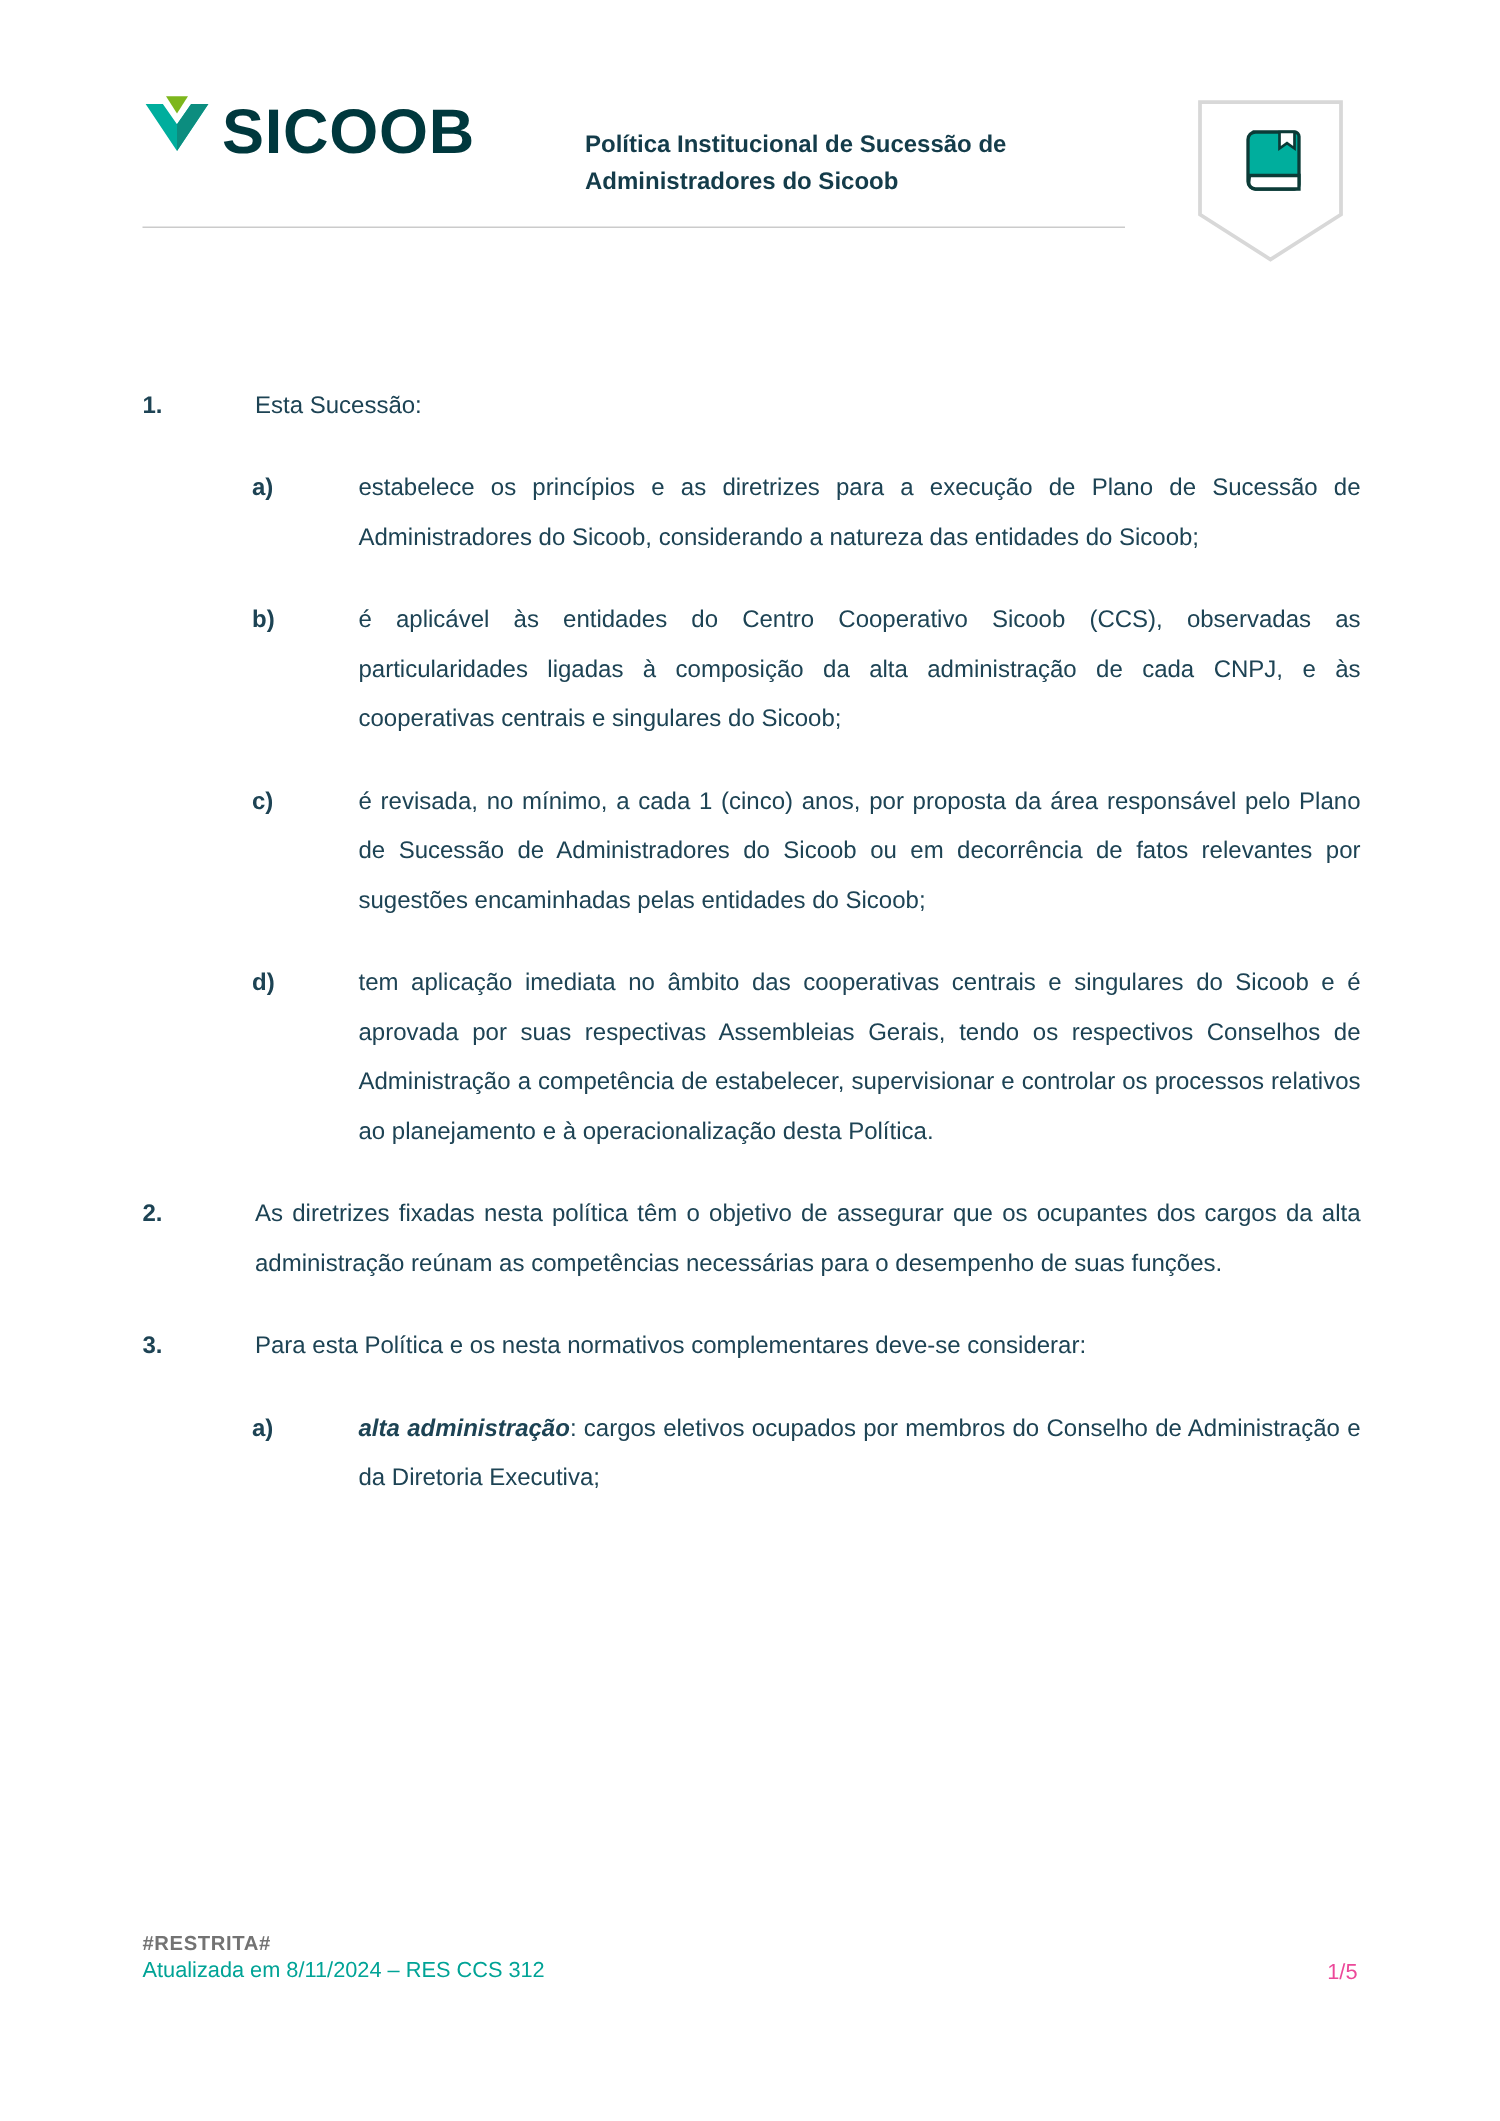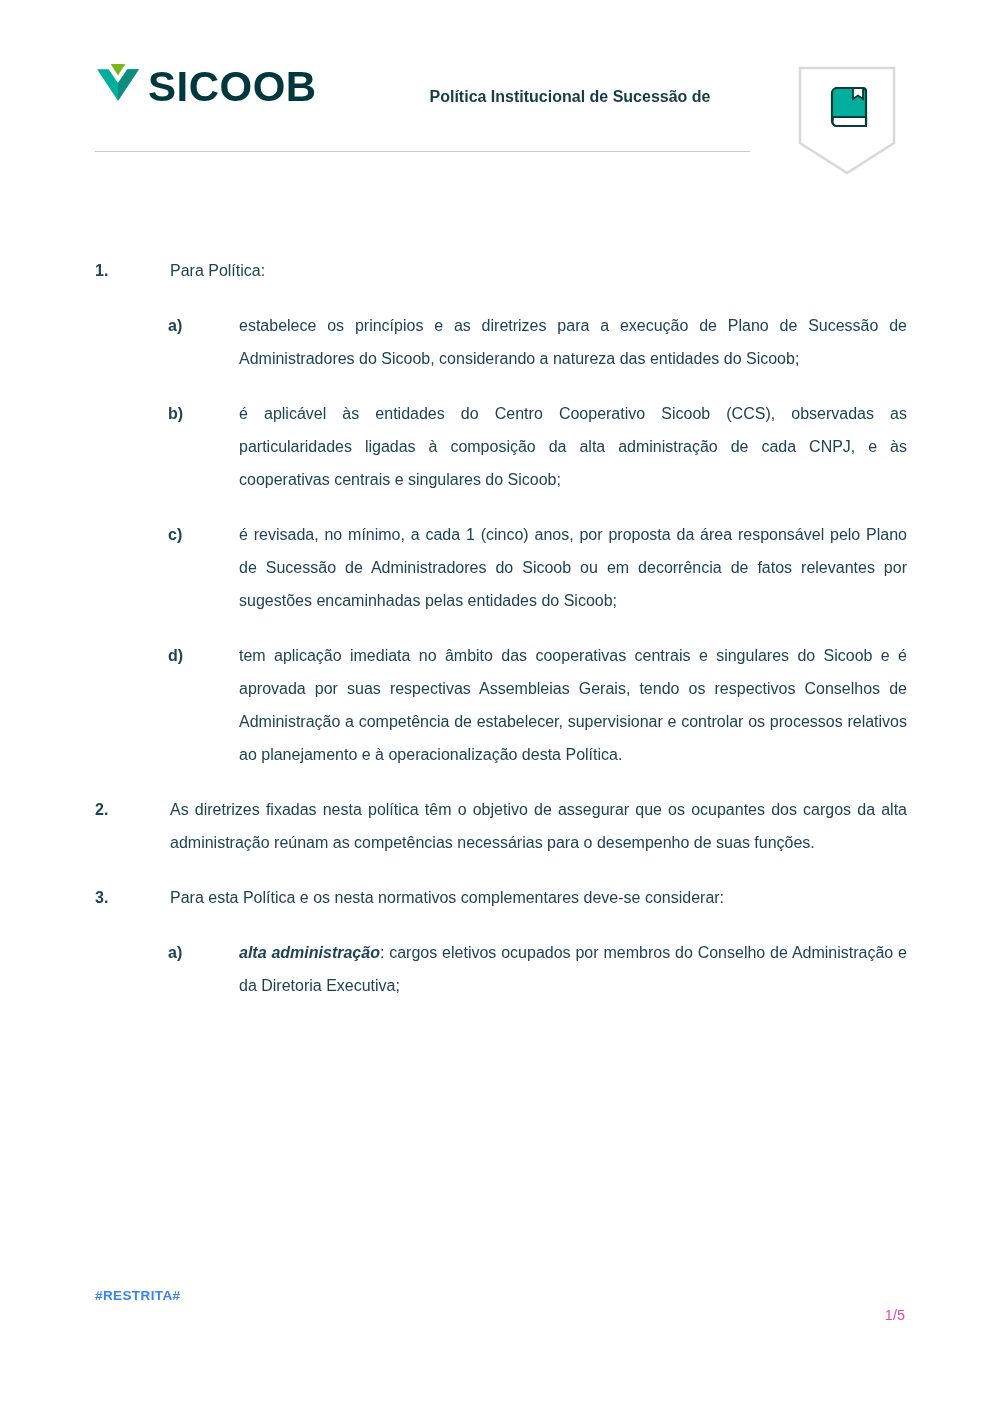--- a/index.html
+++ b/index.html
@@ -29,21 +29,21 @@
     font-weight: bold;
     color: #00383d;
     letter-spacing: 0.5px;
     line-height: 1;
   }
   .doc-title {
     position: absolute;
     top: 84px;
     left: 390px;
     width: 360px;
-    text-align: center;
+    text-align: left;
     font-weight: bold;
     font-size: 16px;
     line-height: 25px;
     color: #143c4a;
   }
   .header-rule {
     position: absolute;
     left: 95px;
     top: 151px;
     width: 655px;
@@ -75,21 +75,21 @@
   .sub .stext em { font-style: italic; font-weight: bold; }
 
   
   footer {
     position: absolute;
     left: 95px;
     right: 95px;
     top: 1288px;
   }
   .restrita {
-    color: #3b82f6;
+    color: #737373;
     font-weight: bold;
     font-size: 13.5px;
     letter-spacing: 0.4px;
   }
   .updated {
     color: #00a396;
     font-size: 14.5px;
     margin-top: 3px;
   }
   .pagenum {
@@ -111,40 +111,41 @@
         <polygon points="2,7 13,7 22,20 31,7 42,7 22,37" fill="#00AE9D"></polygon>
         <polygon points="22,20 31,7 42,7 22,37" fill="#0C8D7F"></polygon>
         <polygon points="15,2 29,2 22,13" fill="#7DB61C"></polygon>
       </svg>
     </span>
     <span class="logo-text">SICOOB</span>
   </div>
 
   <div class="doc-title">
     <div>Política Institucional de Sucessão de</div>
+    <div>Administradores do Sicoob</div>
   </div>
 
   <div class="header-rule"></div>
 
   <div class="badge">
     <svg width="98" height="110" viewBox="0 0 98 110">
       <path d="M2,2 H96 V77 L49,107 L2,77 Z" fill="#ffffff" stroke="#d8d8d8" stroke-width="2.5"></path>
       <g transform="translate(27,18)">
         <path d="M10,4 h28 a3,3 0 0 1 3,3 v32 a3,3 0 0 1 -3,3 h-26 a5,5 0 0 1 -5,-5 V9 a5,5 0 0 1 5,-5 z" fill="#00AE9D" stroke="#0b3b37" stroke-width="2.2"></path>
         <path d="M8,33 h33 v9 h-29 a4.5,4.5 0 0 1 -4.5,-4.5 z" fill="#ffffff" stroke="#0b3b37" stroke-width="2.2"></path>
         <path d="M28,4 v11 l5,-3.5 5,3.5 V4 z" fill="#ffffff" stroke="#0b3b37" stroke-width="1.8"></path>
       </g>
     </svg>
   </div>
 
   <main>
 
     <div class="item">
       <div class="num">1.</div>
-      <div class="itext">Para Política:</div>
+      <div class="itext">Esta Sucessão:</div>
     </div>
 
     <div class="sub">
       <div class="letter">a)</div>
       <div class="stext">estabelece os princípios e as diretrizes para a execução de Plano de Sucessão de Administradores do Sicoob, considerando a natureza das entidades do Sicoob;</div>
     </div>
 
     <div class="sub">
       <div class="letter">b)</div>
       <div class="stext">é aplicável às entidades do Centro Cooperativo Sicoob (CCS), observadas as particularidades ligadas à composição da alta administração de cada CNPJ, e às cooperativas centrais e singulares do Sicoob;</div>
@@ -172,16 +173,17 @@
 
     <div class="sub">
       <div class="letter">a)</div>
       <div class="stext"><em>alta administração</em><span>: cargos eletivos ocupados por membros do Conselho de Administração e da Diretoria Executiva;</span></div>
     </div>
 
   </main>
 
   <footer>
     <div class="restrita">#RESTRITA#</div>
+    <div class="updated">Atualizada em 8/11/2024 – RES CCS 312</div>
     <div class="pagenum">1/5</div>
   </footer>
 
 </div>
 
 </body></html>

